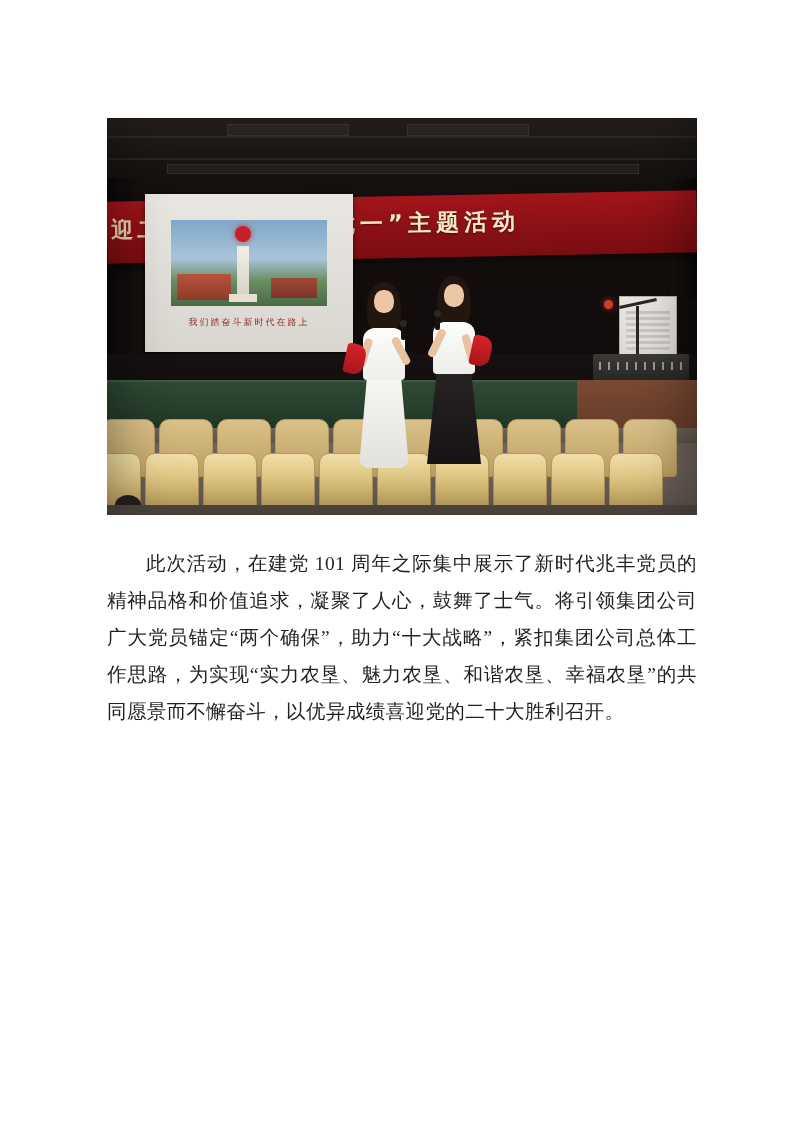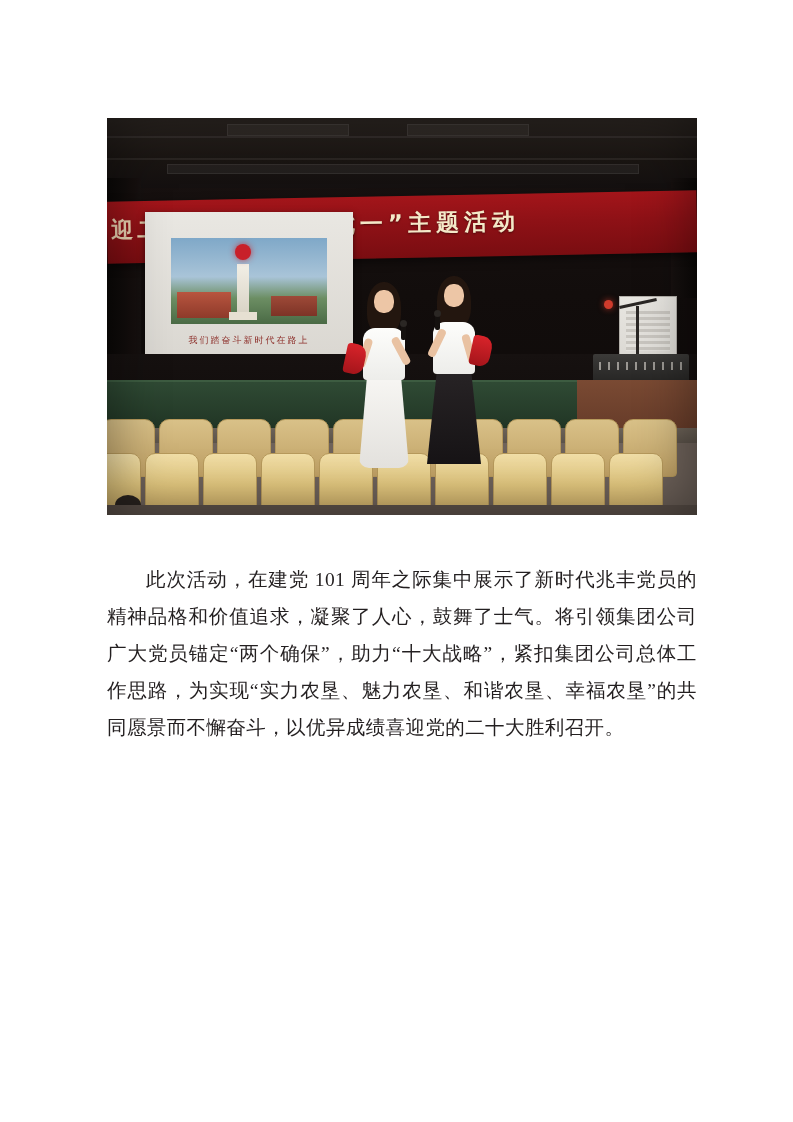--- a/index.html
+++ b/index.html
@@ -99,21 +99,20 @@
   }
   
   .screen {
     position: absolute;
     left: 38px;
     top: 76px;
     width: 208px;
     height: 158px;
     background: linear-gradient(180deg,#e9e7e2 0%, #d9d6d0 100%);
     box-shadow: 0 2px 6px rgba(0,0,0,0.5);
-    margin-top: 18px;
   }
   .slide-img {
     position: absolute;
     left: 26px;
     top: 26px;
     width: 156px;
     height: 86px;
     background: linear-gradient(180deg,#7fa8c8 0%, #a9c4d8 45%, #6c8e63 70%, #4a6a45 100%);
     overflow: hidden;
   }
@@ -413,21 +412,21 @@
   }
   .vignette {
     position: absolute;
     inset: 0;
     box-shadow: inset 0 0 60px rgba(0,0,0,0.45);
     pointer-events: none;
   }
 
   
   .body-text {
-    margin-top: 46px;
+    margin-top: 30px;
     font-size: 19.5px;
     line-height: 37px;
     color: #231f20;
     text-align: justify;
     text-justify: inter-ideograph;
     text-indent: 2em;
     letter-spacing: 0.4px;
     font-family: "Liberation Serif", "DejaVu Serif", serif;
   }
 </style>

